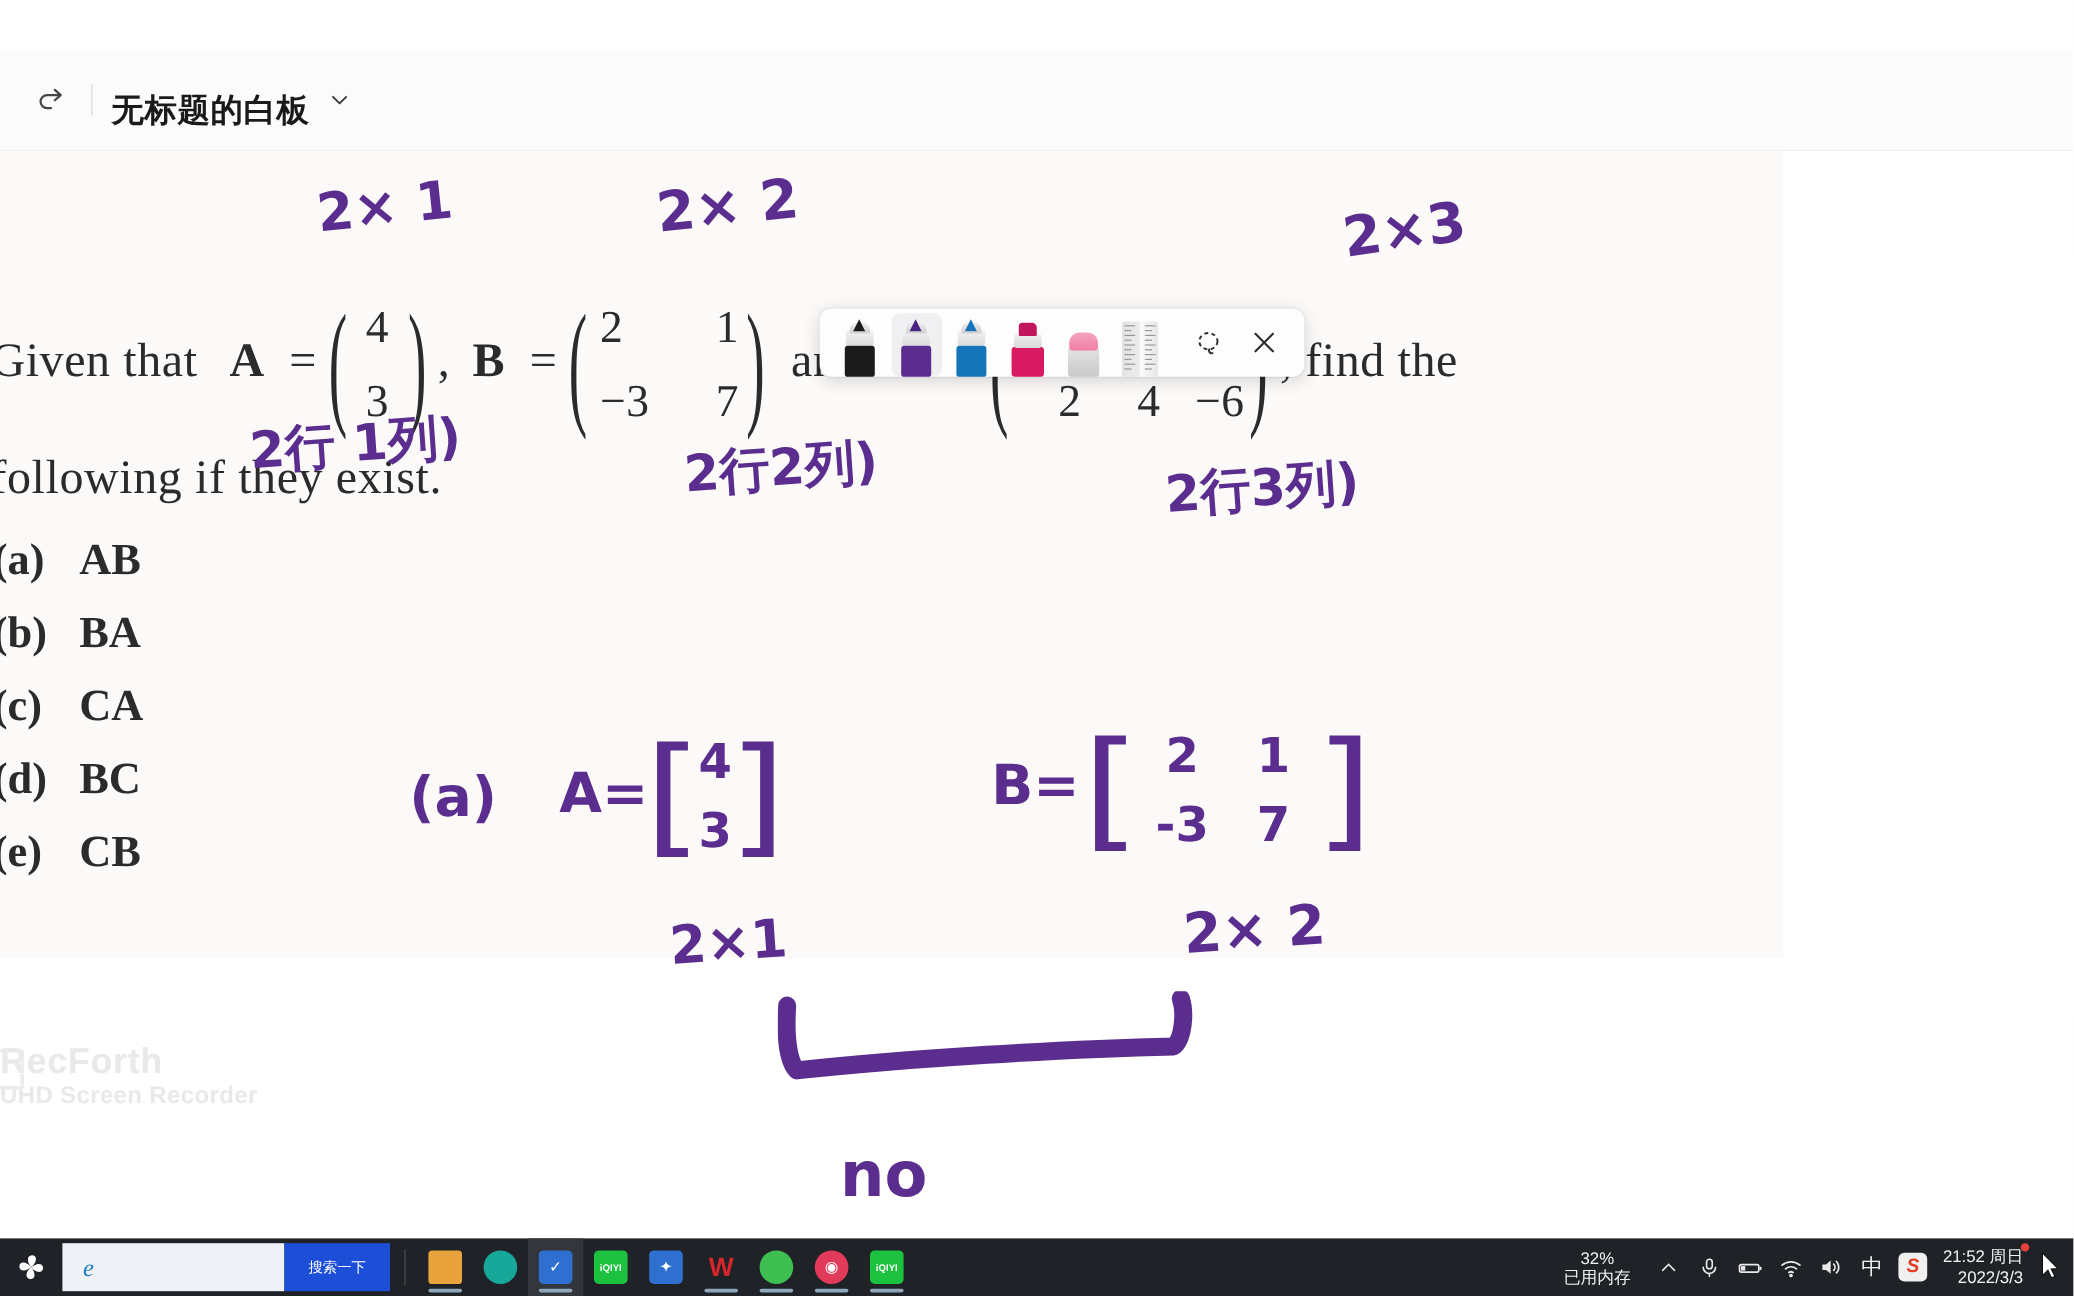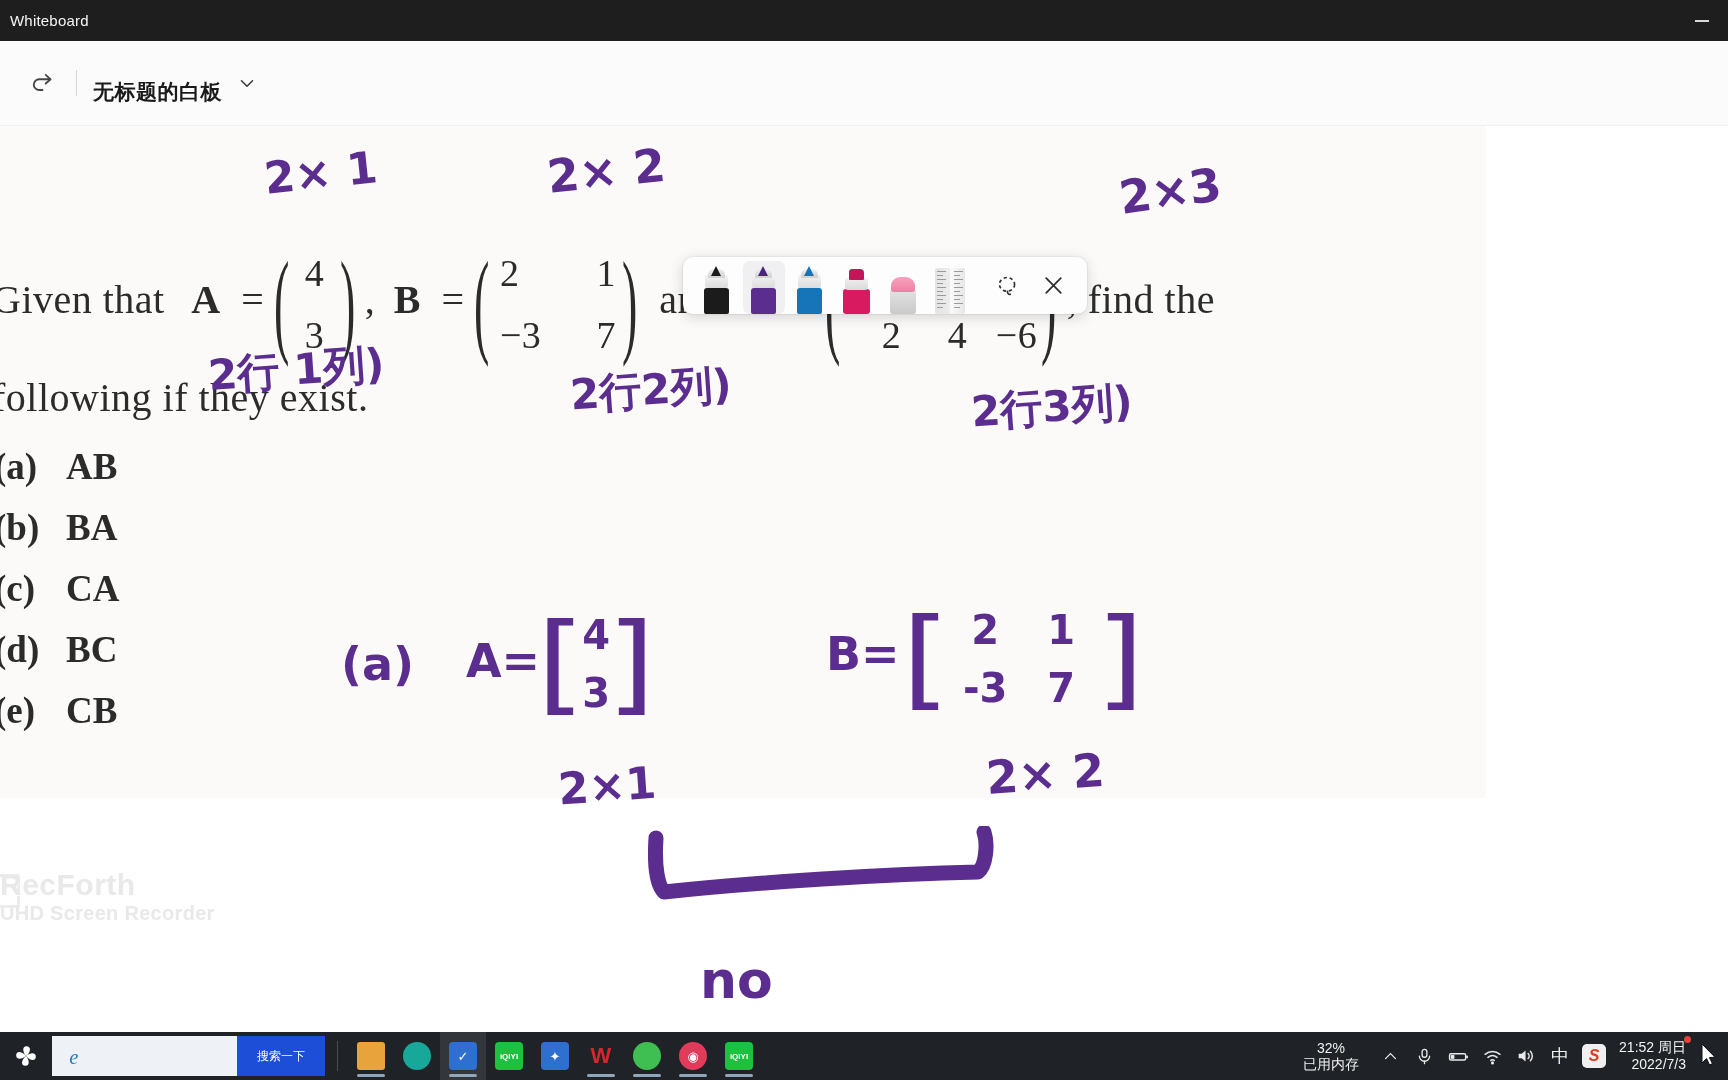--- a/index.html
+++ b/index.html
@@ -31,21 +31,21 @@
     position: absolute; top: 41px; left: 0; width: 1728px; height: 85px;
     background: #fbfbfb; display: flex; align-items: center;
     border-bottom: 1px solid #f0f0f0;
   }
   .redo-btn {
     margin-left: 22px; width: 42px; height: 42px;
     display: flex; align-items: center; justify-content: center; border-radius: 6px;
   }
   .vdiv { width: 1px; height: 26px; background: #d6d6d6; margin: 0 16px 0 12px; }
   .doc-title {
-    font-size: 21px; color: #1a1a1a; font-weight: 600; letter-spacing: .5px; margin-top: 18px;
+    font-size: 27px; color: #1a1a1a; font-weight: 600; letter-spacing: .5px; margin-top: 18px;
   }
   .chev { margin-left: 14px; display: flex; align-items: center; }
 
   
   .canvas {
     position: absolute; top: 126px; left: 0; width: 1728px; height: 906px;
     background: #ffffff; overflow: hidden;
   }
   .page {
     position: absolute; left: 0; top: 0; width: 1486px; height: 672px;
@@ -173,27 +173,20 @@
   .tray-item { width: 34px; height: 48px; display:flex; align-items:center; justify-content:center; }
   .clock { text-align:right; line-height:1.2; font-size:14px; color:#f3f3f3; margin: 0 10px 0 8px; position:relative; }
   .clock .dot { position:absolute; right:-5px; top:-3px; width:7px; height:7px; background:#e8403a; border-radius:50%; }
   .cursor { width: 26px; height:48px; display:flex; align-items:center; justify-content:center; }
 </style>
 </head>
 <body>
 
 <div id="app">
 
-  <div class="titlebar">
-    <span class="app-title">Whiteboard</span>
-    <span class="spacer"></span>
-    <span class="win-btn">
-      <span class="min-glyph"></span>
-    </span>
-  </div>
 
   <div class="docbar">
     <span class="redo-btn">
       <svg width="26" height="26" viewBox="0 0 24 24" fill="none" stroke="#444" stroke-width="1.7" stroke-linecap="round" stroke-linejoin="round">
         <path d="M18.5 8.5H8.5a5 5 0 0 0 0 10h3"></path>
         <polyline points="14.5,4.5 19,8.6 14.5,12.5"></polyline>
       </svg>
     </span>
     <span class="vdiv"></span>
     <span class="doc-title">无标题的白板</span>
@@ -516,21 +509,21 @@
 
       <span class="tray-item" style="font-size:18px;color:#f0f0f0">中</span>
 
       <span class="tray-item">
         <span style="width:24px;height:24px;background:#f0f0f0;border-radius:5px;color:#e23a1f;font-weight:bold;font-size:16px;display:flex;align-items:center;justify-content:center;font-style:italic">S</span>
       </span>
 
       <span class="clock">
         <span class="dot"></span>
         <span style="display:block">21:52 周日</span>
-        <span style="display:block">2022/7/3</span>
+        <span style="display:block">2022/3/3</span>
       </span>
 
       <span class="cursor">
         <svg width="20" height="26" viewBox="0 0 20 26">
           <path d="M3 1 L3 20 L7.6 15.6 L10.6 22 L13.4 20.6 L10.4 14.6 L16 14.2 Z" fill="#ffffff" stroke="#111" stroke-width="1"></path>
         </svg>
       </span>
     </span>
   </div>
 

